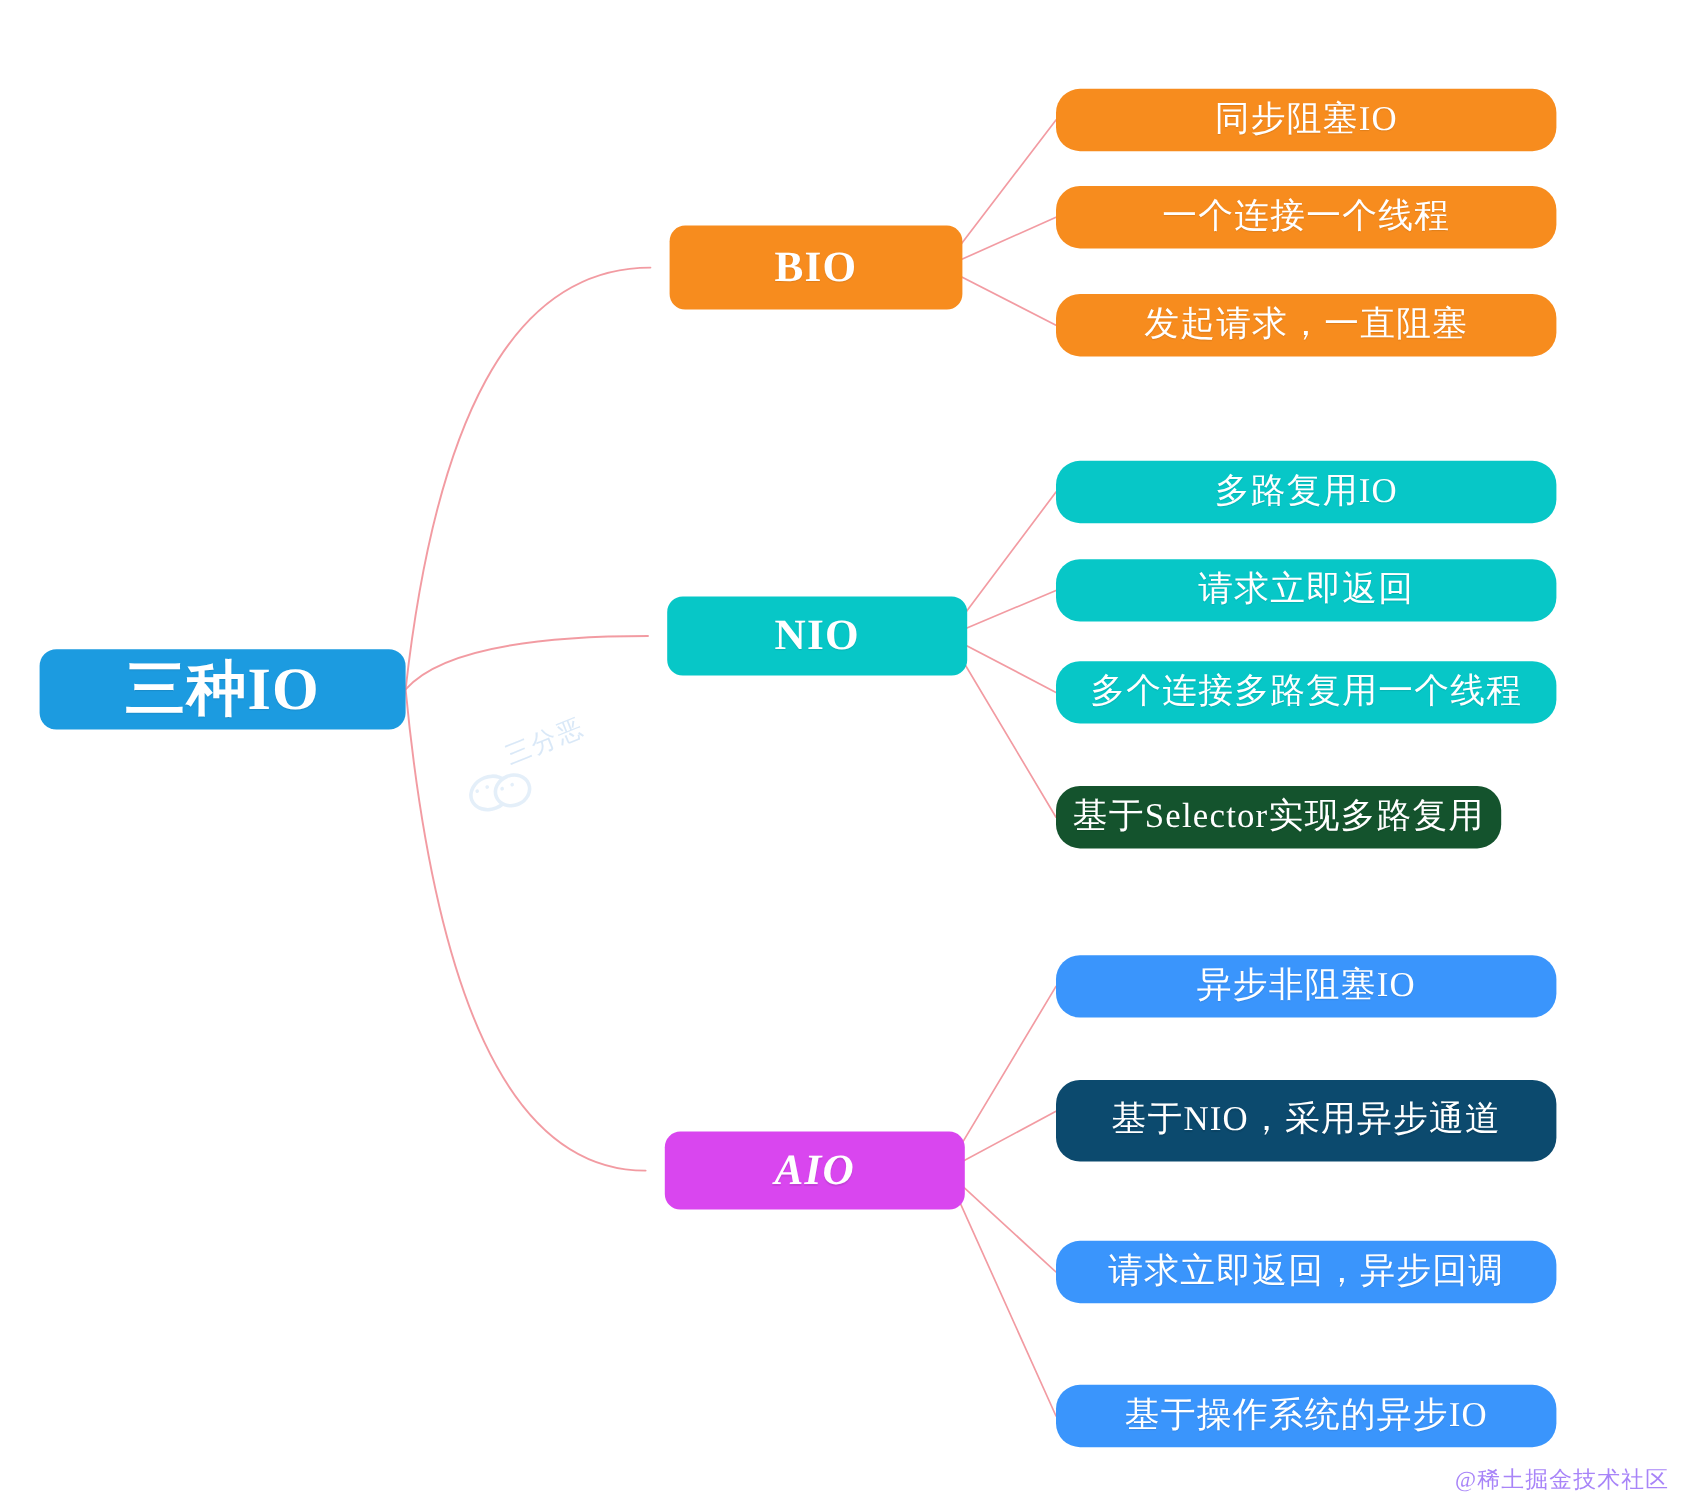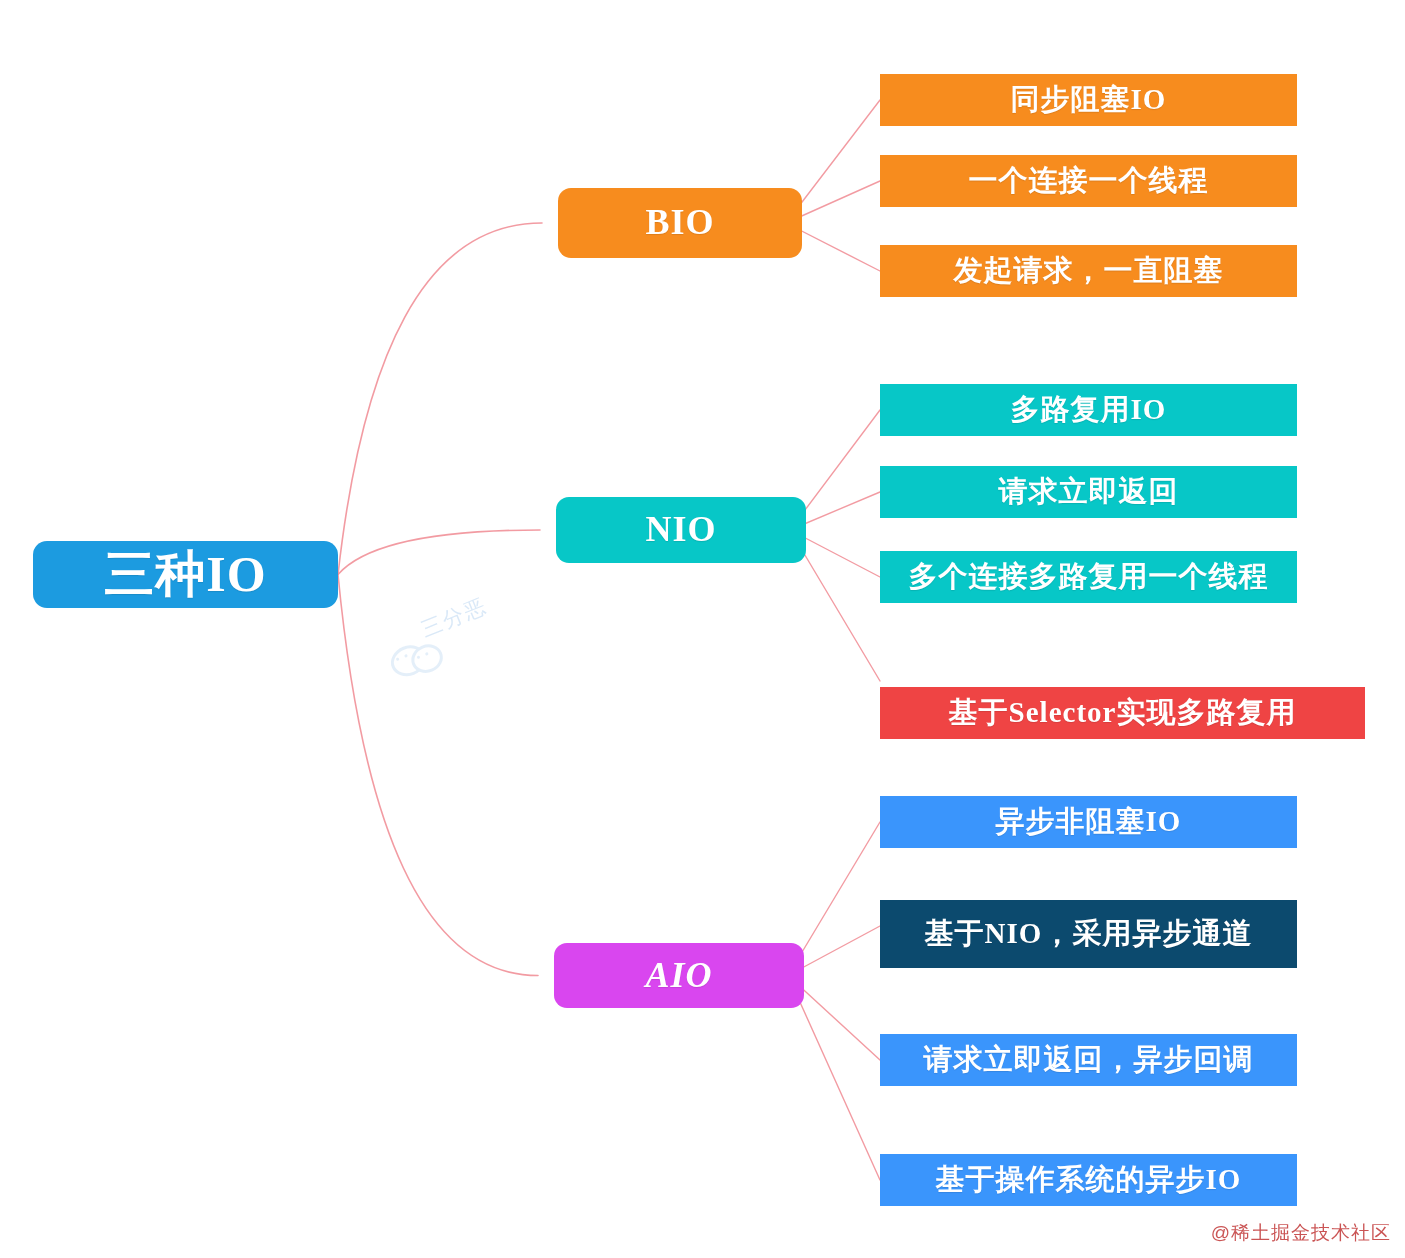--- a/index.html
+++ b/index.html
@@ -46,22 +46,22 @@
     border-radius: 14px;
   }
   .node-branch {
     font-size: 36px;
     font-weight: 700;
     border-radius: 13px;
     margin-left: 16px;
   }
   .node-leaf {
     font-size: 29px;
-    font-weight: 700;
-    border-radius: 0;
+    font-weight: 400;
+    border-radius: 20px;
   }
   .wm-center {
     position: absolute;
     left: 383px;
     top: 601px;
     width: 140px;
     height: 62px;
     opacity: 0.55;
     transform: rotate(-22deg);
     pointer-events: none;
@@ -89,23 +89,23 @@
     width: 3px;
     height: 3px;
     border-radius: 50%;
     background: #cfe2f5;
   }
   .wm-corner {
     position: absolute;
     right: 14px;
     bottom: 12px;
     font-size: 19px;
-    color: #b91c1c;
+    color: #8b5cf6;
     opacity: 0.75;
-    font-family: Liberation Sans, sans-serif;
+    font-family: Liberation Serif, serif;
     letter-spacing: 1px;
     white-space: nowrap;
   }
 </style>
 </head>
 <body>
 
 <div id="canvas">
 
   <svg id="edges" viewBox="0 0 1405 1258" preserveAspectRatio="none">
@@ -126,21 +126,21 @@
     </svg>
 
   <div id="nodes">
       <div class="node node-leaf" style="left: 880px; top: 74px; width: 417px; height: 52px; background: rgb(247, 140, 30);">同步阻塞IO</div>
       <div class="node node-leaf" style="left: 880px; top: 155px; width: 417px; height: 52px; background: rgb(247, 140, 30);">一个连接一个线程</div>
       <div class="node node-leaf" style="left: 880px; top: 245px; width: 417px; height: 52px; background: rgb(247, 140, 30);">发起请求，一直阻塞</div>
       <div class="node node-branch" style="left: 542px; top: 188px; width: 244px; height: 70px; background: rgb(247, 140, 30);">BIO</div>
       <div class="node node-leaf" style="left: 880px; top: 384px; width: 417px; height: 52px; background: rgb(7, 199, 199);">多路复用IO</div>
       <div class="node node-leaf" style="left: 880px; top: 466px; width: 417px; height: 52px; background: rgb(7, 199, 199);">请求立即返回</div>
       <div class="node node-leaf" style="left: 880px; top: 551px; width: 417px; height: 52px; background: rgb(7, 199, 199);">多个连接多路复用一个线程</div>
-      <div class="node node-leaf" style="left: 880px; top: 687px; width: 485px; height: 52px; background: #ef4444;">基于Selector实现多路复用</div>
+      <div class="node node-leaf" style="left: 880px; top: 655px; width: 371px; height: 52px; background: #14532d;">基于Selector实现多路复用</div>
       <div class="node node-branch" style="left: 540px; top: 497px; width: 250px; height: 66px; background: rgb(7, 199, 199);">NIO</div>
       <div class="node node-leaf" style="left: 880px; top: 796px; width: 417px; height: 52px; background: rgb(58, 149, 252);">异步非阻塞IO</div>
       <div class="node node-leaf" style="left: 880px; top: 900px; width: 417px; height: 68px; background: #0c4a6e;">基于NIO，采用异步通道</div>
       <div class="node node-leaf" style="left: 880px; top: 1034px; width: 417px; height: 52px; background: rgb(58, 149, 252);">请求立即返回，异步回调</div>
       <div class="node node-leaf" style="left: 880px; top: 1154px; width: 417px; height: 52px; background: rgb(58, 149, 252);">基于操作系统的异步IO</div>
       <div class="node node-branch" style="left: 538px; top: 943px; width: 250px; height: 65px; background: #d946ef; font-style: italic;">AIO</div>
       <div class="node node-root" style="left: 33px; top: 541px; width: 305px; height: 67px; background: rgb(28, 155, 224);">三种IO</div>
     </div>
 
   <div class="wm-center">

